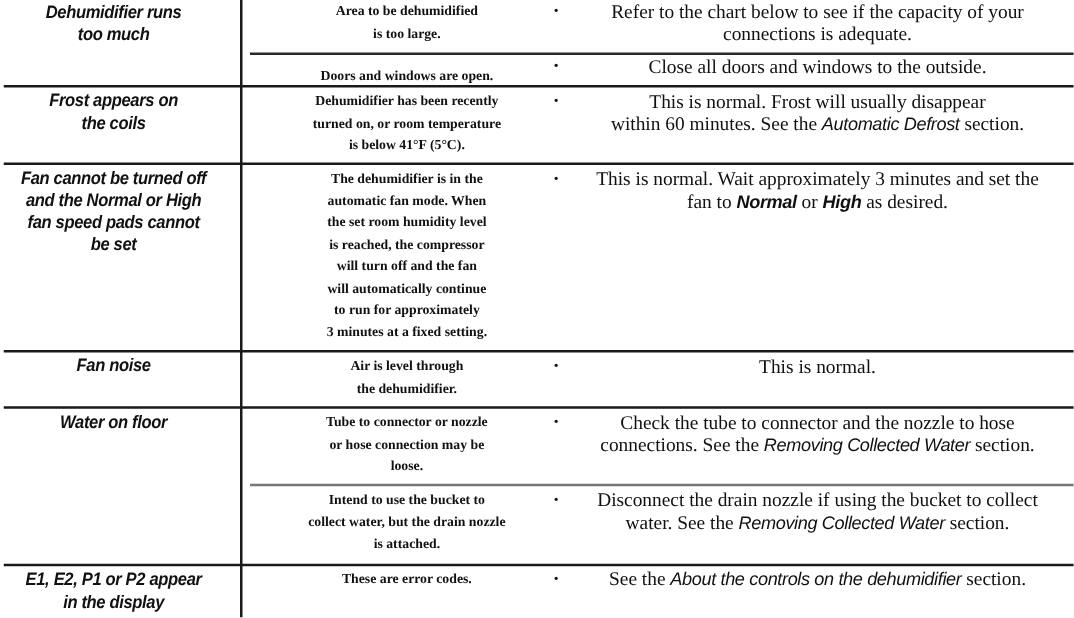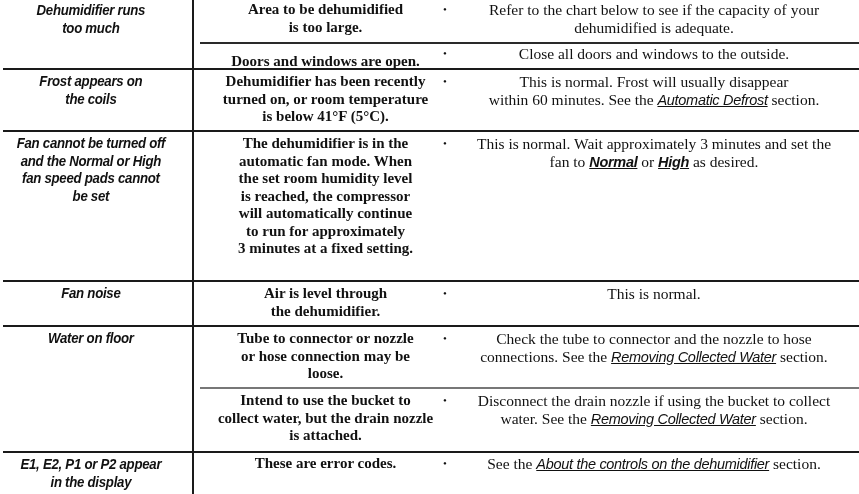--- a/index.html
+++ b/index.html
@@ -52,21 +52,21 @@
     line-height: 17.5px;
     letter-spacing: -0.3px;
     transform: scaleX(0.92);
     transform-origin: left top;
   }
   .cause {
     left: 203px;
     width: 245px;
     font-family: "Liberation Serif", "DejaVu Serif", serif;
     font-weight: bold;
-    font-size: 15px;
+    font-size: 11px;
     line-height: 17.5px;
   }
   .action {
     left: 443px;
     width: 412px;
     font-family: "Liberation Serif", "DejaVu Serif", serif;
     font-size: 15.5px;
     line-height: 17.5px;
   }
   .action .bullet {
@@ -77,21 +77,20 @@
   }
   .action .txt {
     display: block;
     padding-left: 10px;
   }
   .ref {
     font-family: "Liberation Sans", "DejaVu Sans", sans-serif;
     font-style: italic;
     font-size: 14.5px;
     letter-spacing: -0.3px;
-    text-decoration: underline;
   }
   .ref.bold { font-weight: bold; }
   .line { display: block; white-space: nowrap; }
 </style>
 </head>
 <body>
 
 <div class="table">
 
   <div class="vline"></div>
@@ -108,21 +107,21 @@
     <span class="line">too much</span>
   </div>
   <div class="cell cause" style="top:1px">
     <span class="line">Area to be dehumidified</span>
     <span class="line">is too large.</span>
   </div>
   <div class="cell action" style="top:1px">
     <span class="bullet">•</span>
     <span class="txt">
       <span class="line">Refer to the chart below to see if the capacity of your</span>
-      <span class="line">dehumidified is adequate.</span>
+      <span class="line">connections is adequate.</span>
     </span>
   </div>
 
   <div class="cell cause" style="top:53px">
     <span class="line">Doors and windows are open.</span>
   </div>
   <div class="cell action" style="top:45px">
     <span class="bullet">•</span>
     <span class="txt">
       <span class="line">Close all doors and windows to the outside.</span>
@@ -150,20 +149,21 @@
     <span class="line">Fan cannot be turned off</span>
     <span class="line">and the Normal or High</span>
     <span class="line">fan speed pads cannot</span>
     <span class="line">be set</span>
   </div>
   <div class="cell cause" style="top:135px">
     <span class="line">The dehumidifier is in the</span>
     <span class="line">automatic fan mode. When</span>
     <span class="line">the set room humidity level</span>
     <span class="line">is reached, the compressor</span>
+    <span class="line">will turn off and the fan</span>
     <span class="line">will automatically continue</span>
     <span class="line">to run for approximately</span>
     <span class="line">3 minutes at a fixed setting.</span>
   </div>
   <div class="cell action" style="top:135px">
     <span class="bullet">•</span>
     <span class="txt">
       <span class="line">This is normal. Wait approximately 3 minutes and set the</span>
       <span class="line"><span>fan to </span><span class="ref bold">Normal</span><span> or </span><span class="ref bold">High</span><span> as desired.</span></span>
     </span>

